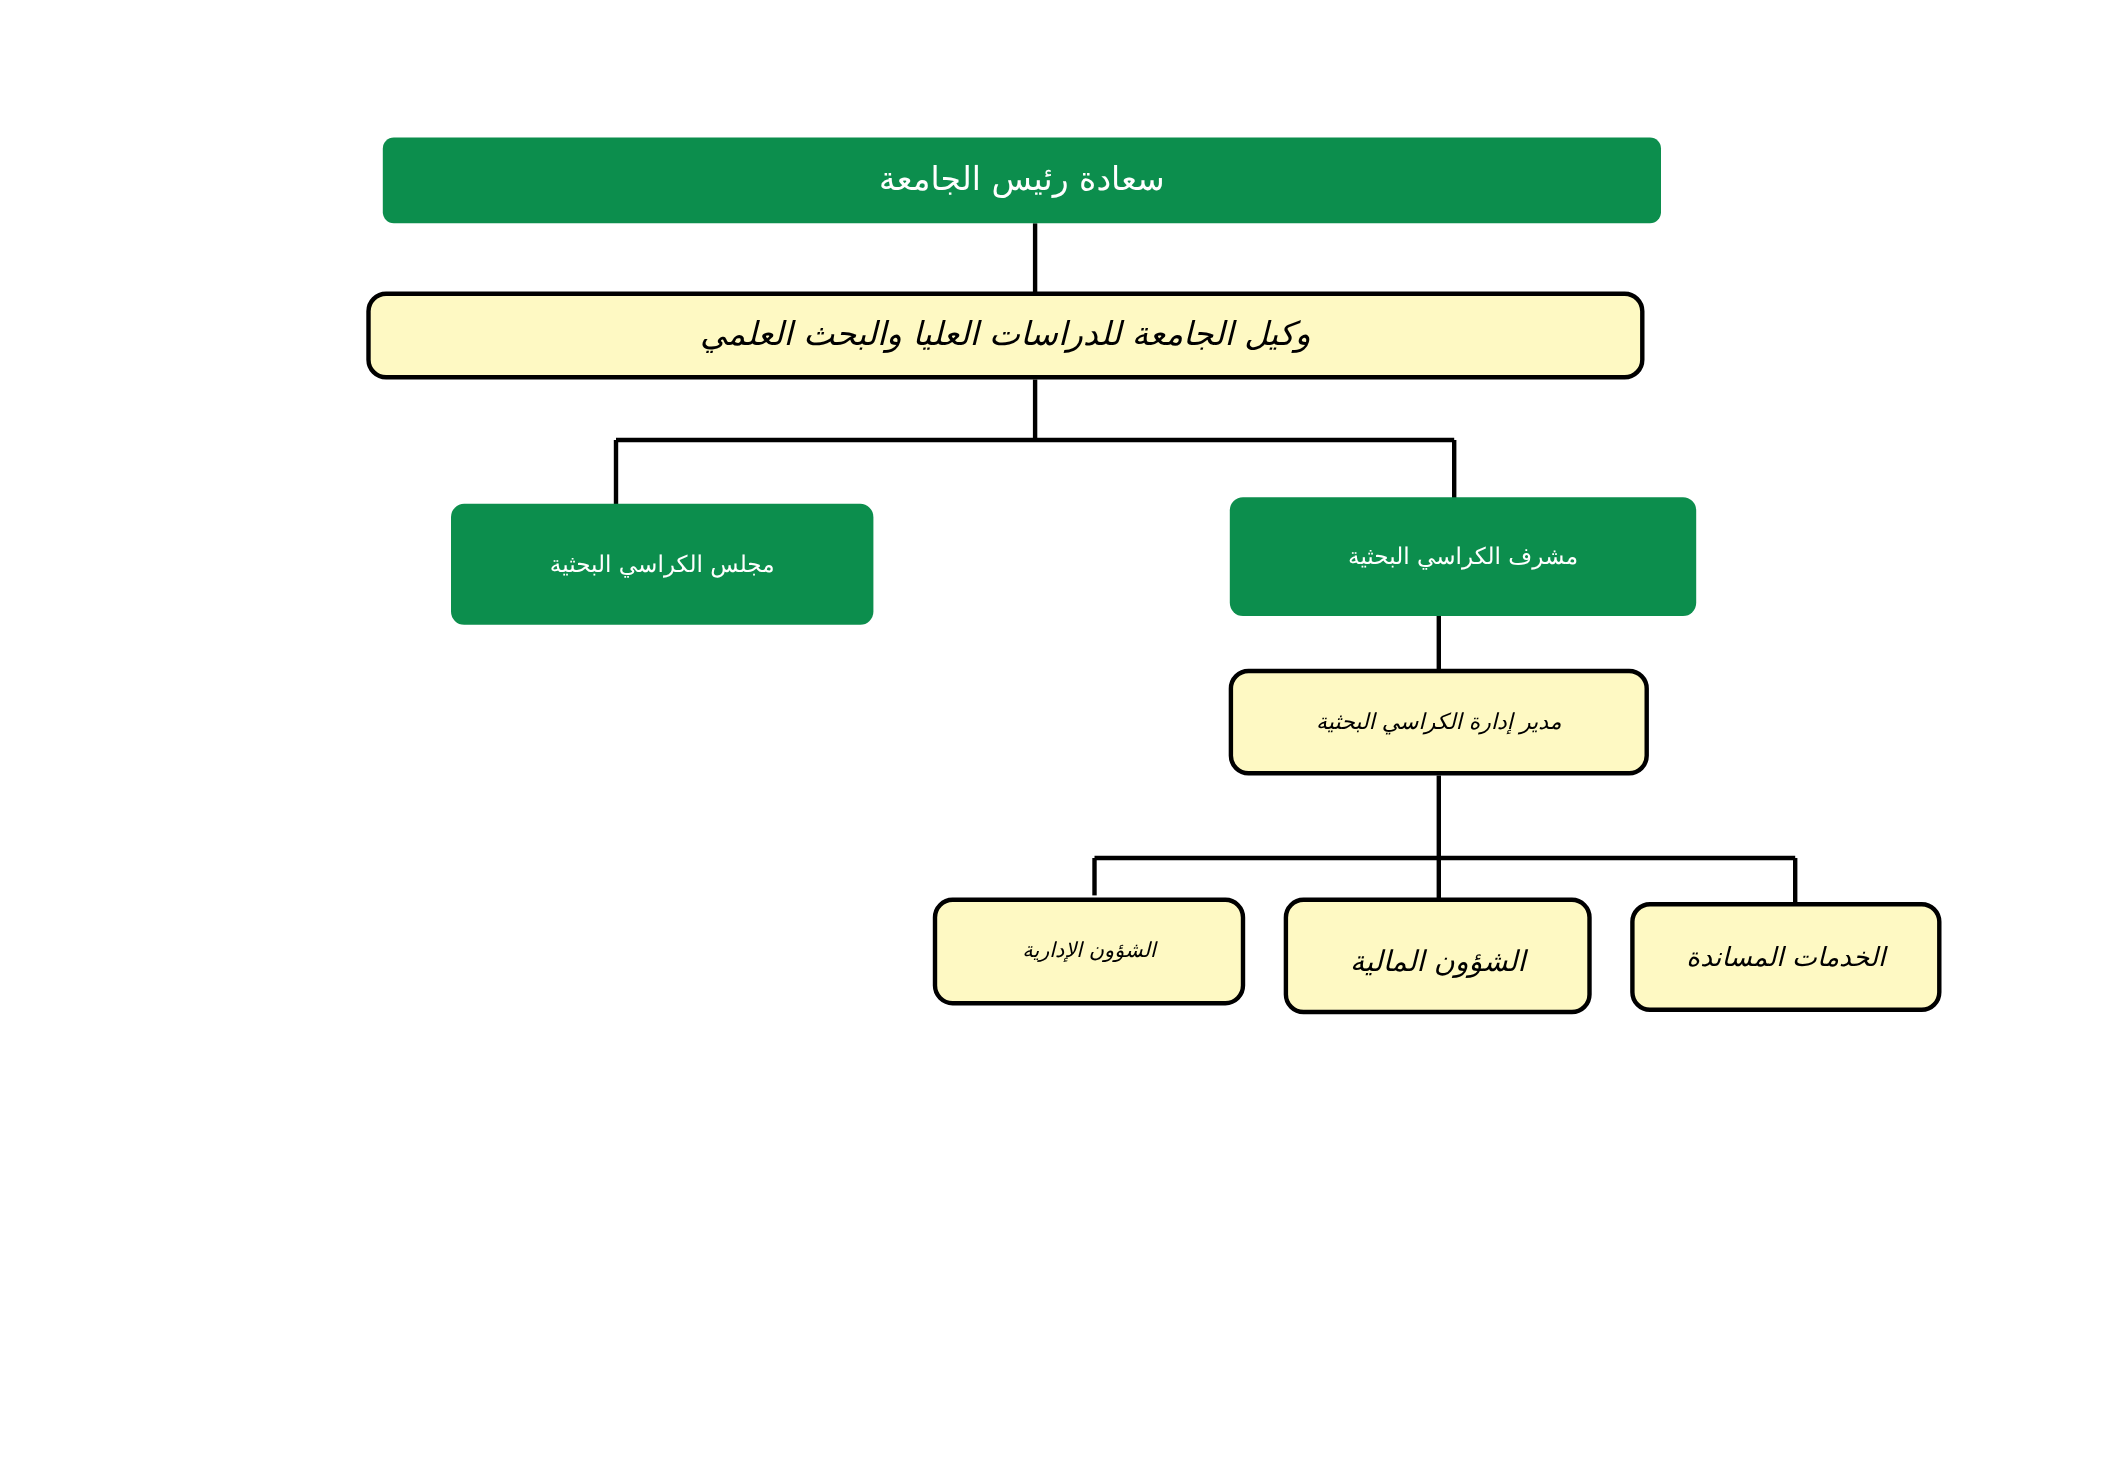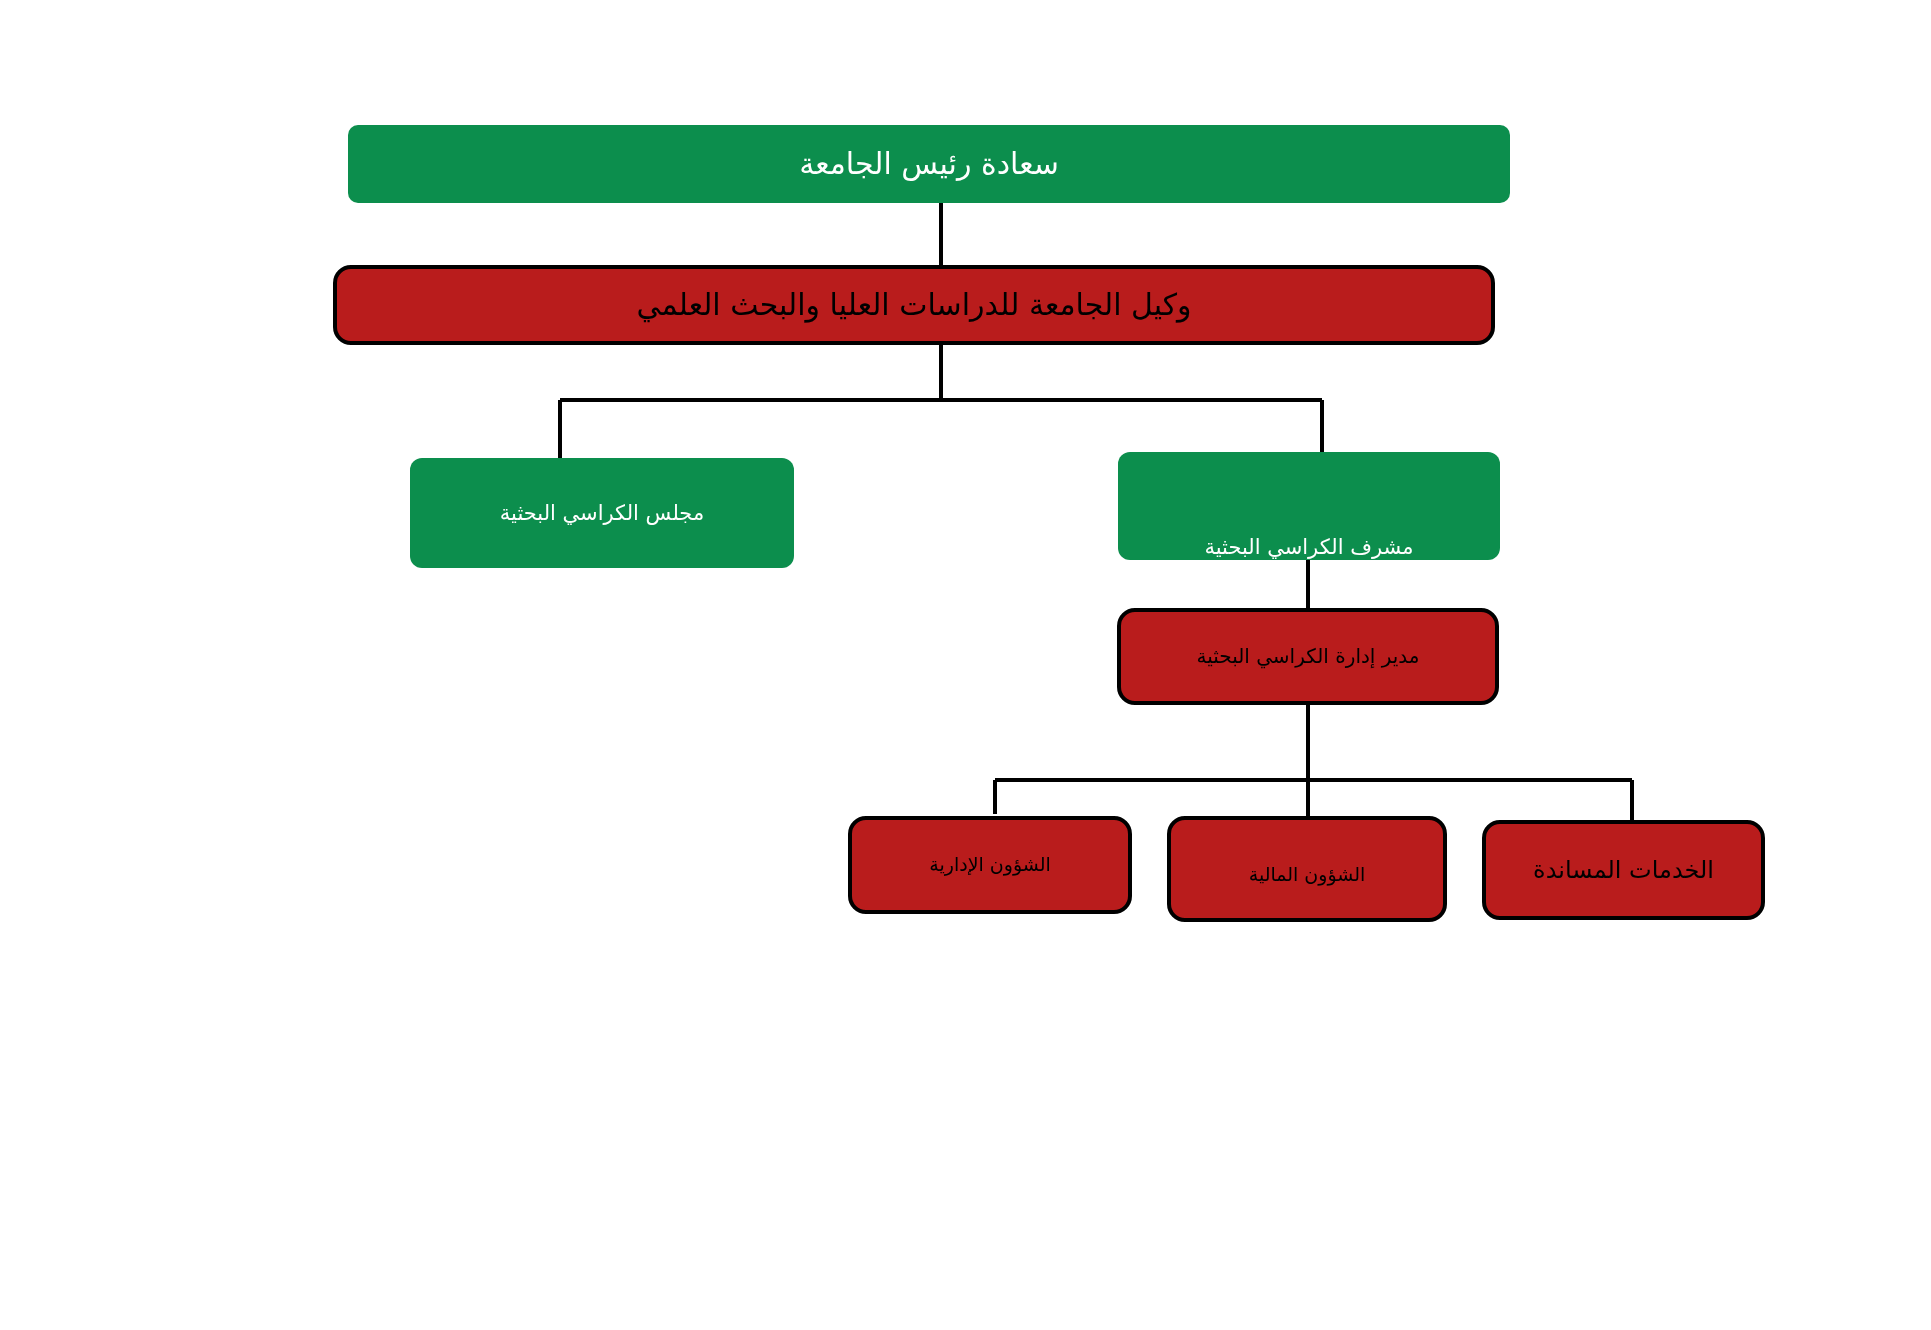--- a/index.html
+++ b/index.html
@@ -37,24 +37,25 @@
     direction: rtl;
     unicode-bidi: embed;
   }
   .node-box.filled {
     background: #0C8E4D;
     color: #ffffff;
     border: none;
     border-radius: 12px;
   }
   .node-box.outlined {
-    background: #b91c1c;
+    background: #fef9c3;
     color: #000000;
     border: 4px solid #000000;
     border-radius: 18px;
+    font-style: italic;
   }
   .node-label {
     display: block;
     line-height: 1.25;
     padding: 0 14px;
     white-space: nowrap;
   }
   
   #node-president {
     left: 333px;
@@ -82,23 +83,22 @@
     width: 384px;
     height: 110px;
     margin-left: 40px;
   }
   #node-council .node-label { font-size: 21px; }
 
   
   #node-supervisor {
     left: 1118px;
     top: 452px;
-    width: 382px;
+    width: 424px;
     height: 108px;
-    align-items: flex-end;
   }
   #node-supervisor .node-label { font-size: 21px; }
 
   
   #node-director {
     left: 1117px;
     top: 608px;
     width: 382px;
     height: 97px;
   }
@@ -112,21 +112,21 @@
     height: 98px;
   }
   #node-admin-affairs .node-label { font-size: 19px; }
 
   #node-financial-affairs {
     left: 1167px;
     top: 816px;
     width: 280px;
     height: 106px;
   }
-  #node-financial-affairs .node-label { font-size: 19px; margin-top: 12px; }
+  #node-financial-affairs .node-label { font-size: 26px; margin-top: 12px; }
 
   #node-support-services {
     left: 1482px;
     top: 820px;
     width: 283px;
     height: 100px;
   }
   #node-support-services .node-label { font-size: 24px; }
 </style>
 </head>

